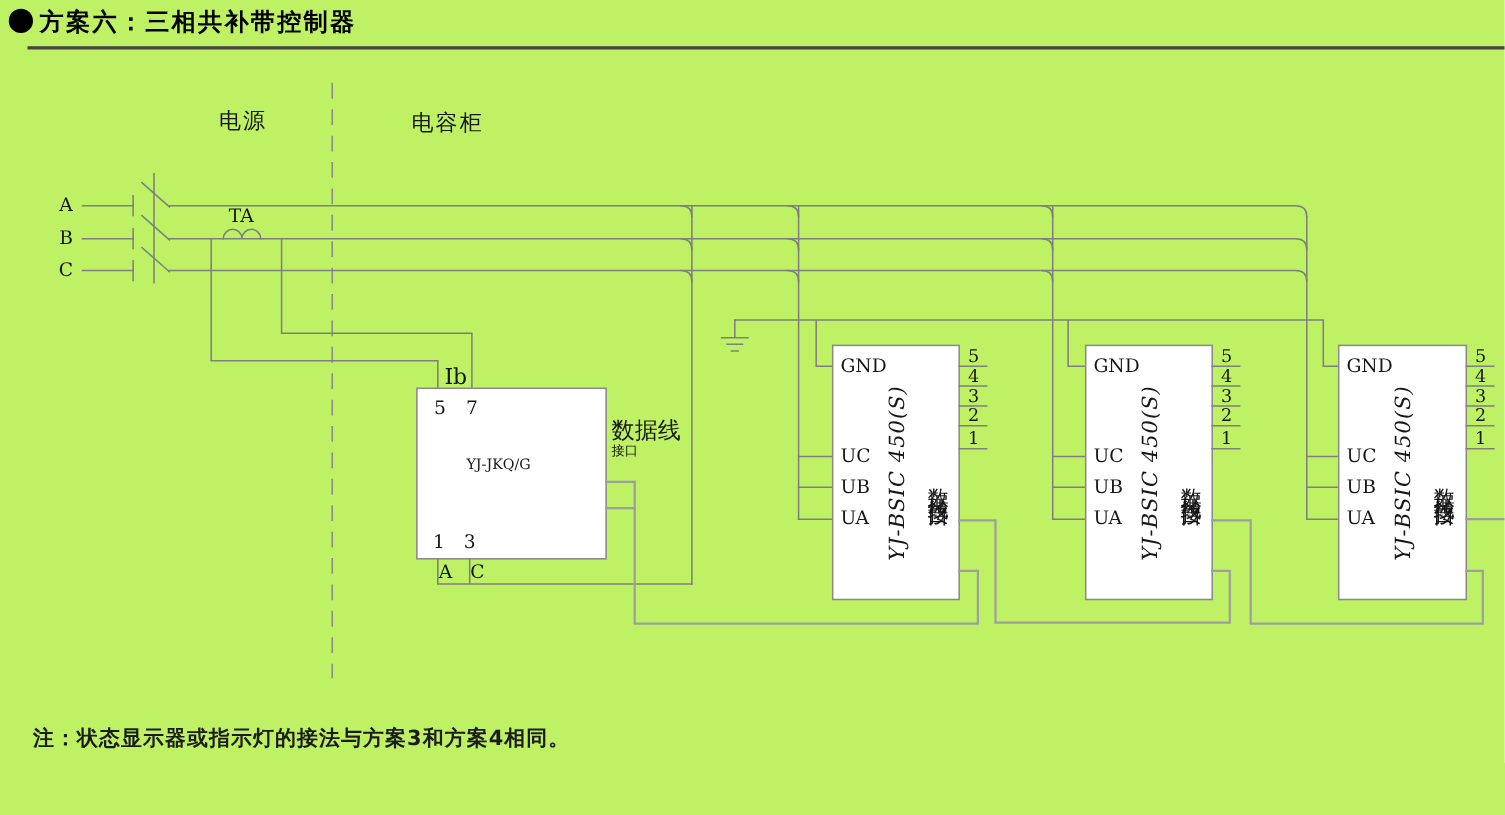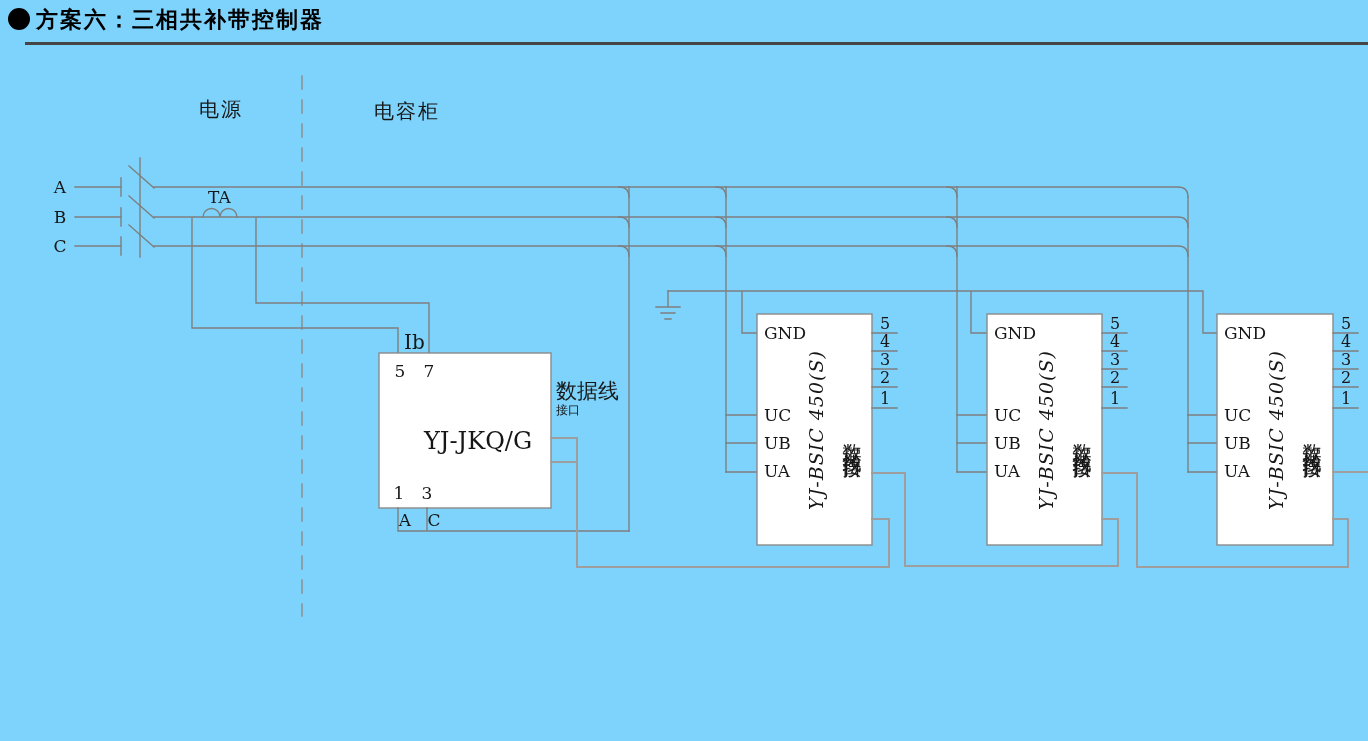--- a/index.html
+++ b/index.html
@@ -1,16 +1,16 @@
 <!DOCTYPE html>
 <html><head>
 <meta charset="utf-8">
 <style>
   html,body{margin:0;padding:0;background:#ffffff;}
-  #stage{position:relative;width:1368px;height:741px;background:#7dd3fc;overflow:hidden;
+  #stage{position:relative;width:1368px;height:741px;background:#bef264;overflow:hidden;
          font-family:"DejaVu Serif","Liberation Serif",serif;}
   svg{position:absolute;left:0;top:0;}
   .lbl{position:absolute;color:#161616;white-space:nowrap;font-size:17px;line-height:1.1;}
   .pin{width:16px;text-align:center;font-size:16px;}
   .term{width:14px;text-align:center;font-size:17px;}
   .phase{width:16px;text-align:center;font-size:17px;}
   .cjk{font-size:20px;letter-spacing:2px;}
   .vtext{writing-mode:vertical-rl;text-orientation:upright;letter-spacing:5px;font-size:19px;}
   .rot{width:210px;height:22px;transform:rotate(-90deg);transform-origin:center center;
        text-align:center;font-style:italic;font-size:19px;letter-spacing:1px;}
@@ -94,21 +94,21 @@
 
   <div class="lbl" style="left:208px;top:188px">TA</div>
   <div class="lbl" style="left:404px;top:331px;font-size:20px">Ib</div>
 
   <div class="lbl term" style="left:393px;top:362px">5</div>
   <div class="lbl term" style="left:422px;top:362px">7</div>
   <div class="lbl term" style="left:392px;top:484px">1</div>
   <div class="lbl term" style="left:420px;top:484px">3</div>
   <div class="lbl term" style="left:398px;top:511px">A</div>
   <div class="lbl term" style="left:427px;top:511px">C</div>
-  <div class="lbl" style="left:424px;top:428px;font-size:24px">YJ-JKQ/G</div>
+  <div class="lbl" style="left:424px;top:416px;font-size:13px">YJ-JKQ/G</div>
   <div class="lbl" style="left:556px;top:380px;font-size:21px">数据线</div>
   <div class="lbl" style="left:556px;top:404px;font-size:12px">接口</div>
 
   <div class="lbl" style="left:764px;top:324px">GND</div>
   <div class="lbl" style="left:764px;top:406px">UC</div>
   <div class="lbl" style="left:764px;top:434px">UB</div>
   <div class="lbl" style="left:764px;top:462px">UA</div>
   <div class="lbl rot" style="left:712px;top:419px">YJ-BSIC 450(S)</div>
   <div class="lbl vtext" style="left:842px;top:428px">数据线接口</div>
   <div class="lbl pin" style="left:877px;top:315px">5</div>
@@ -134,14 +134,15 @@
   <div class="lbl" style="left:1224px;top:434px">UB</div>
   <div class="lbl" style="left:1224px;top:462px">UA</div>
   <div class="lbl rot" style="left:1172px;top:419px">YJ-BSIC 450(S)</div>
   <div class="lbl vtext" style="left:1302px;top:428px">数据线接口</div>
   <div class="lbl pin" style="left:1338px;top:315px">5</div>
   <div class="lbl pin" style="left:1338px;top:333px">4</div>
   <div class="lbl pin" style="left:1338px;top:351px">3</div>
   <div class="lbl pin" style="left:1338px;top:369px">2</div>
   <div class="lbl pin" style="left:1338px;top:390px">1</div>
 
+  <div class="note">注：状态显示器或指示灯的接法与方案3和方案4相同。</div>
 
 </div>
 
 </body></html>

